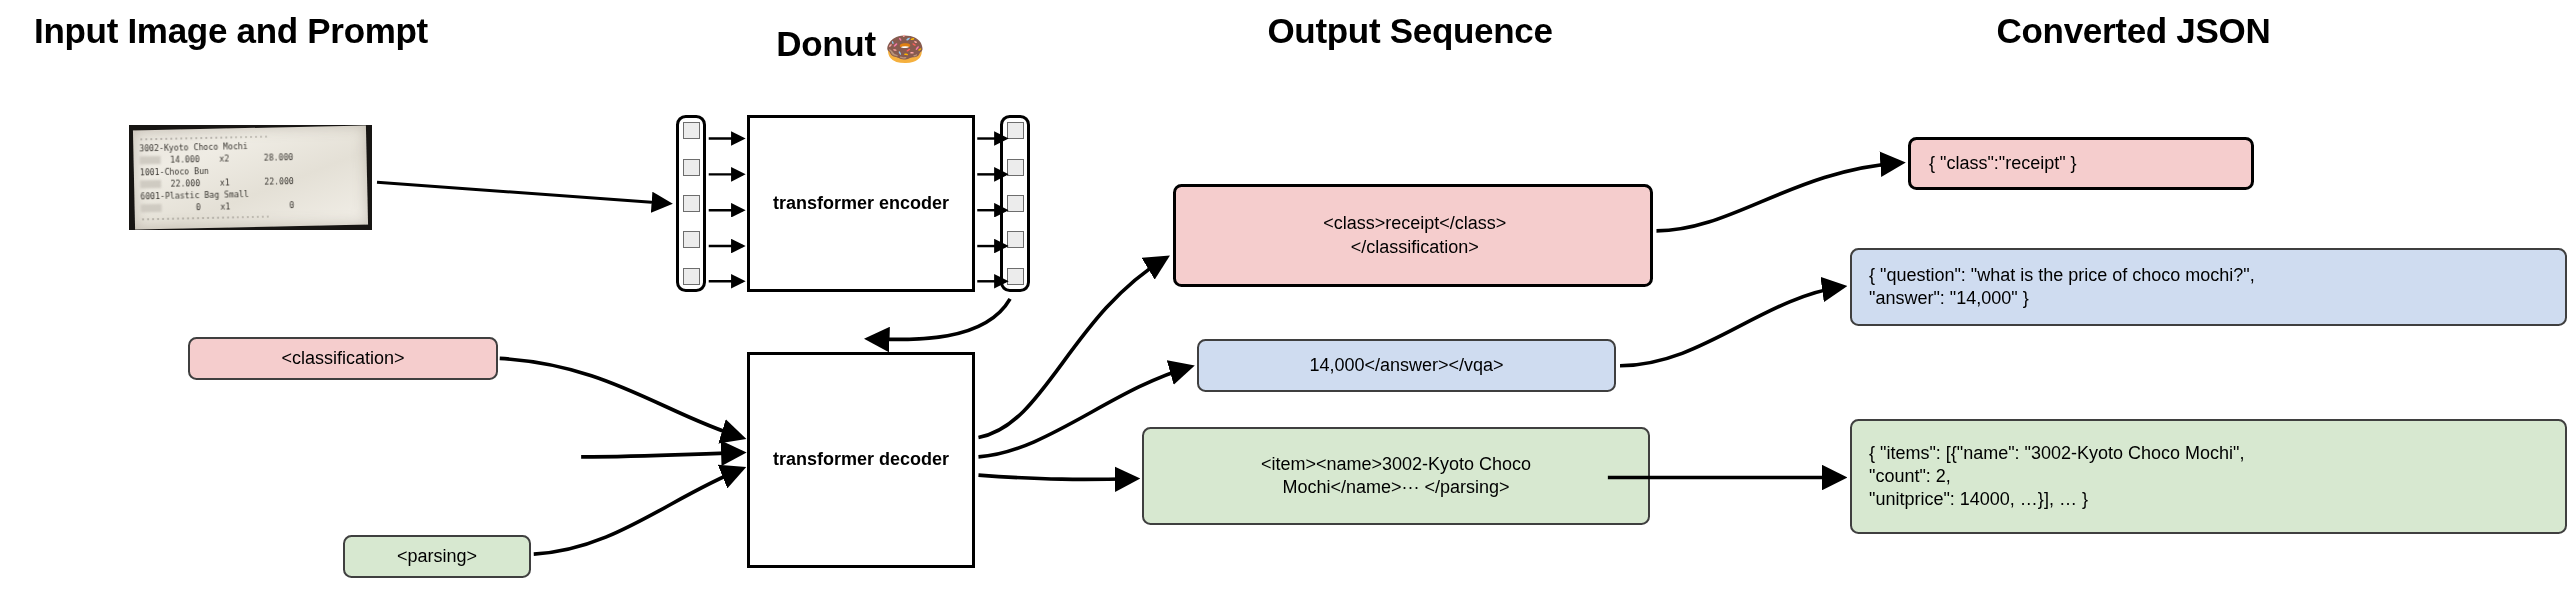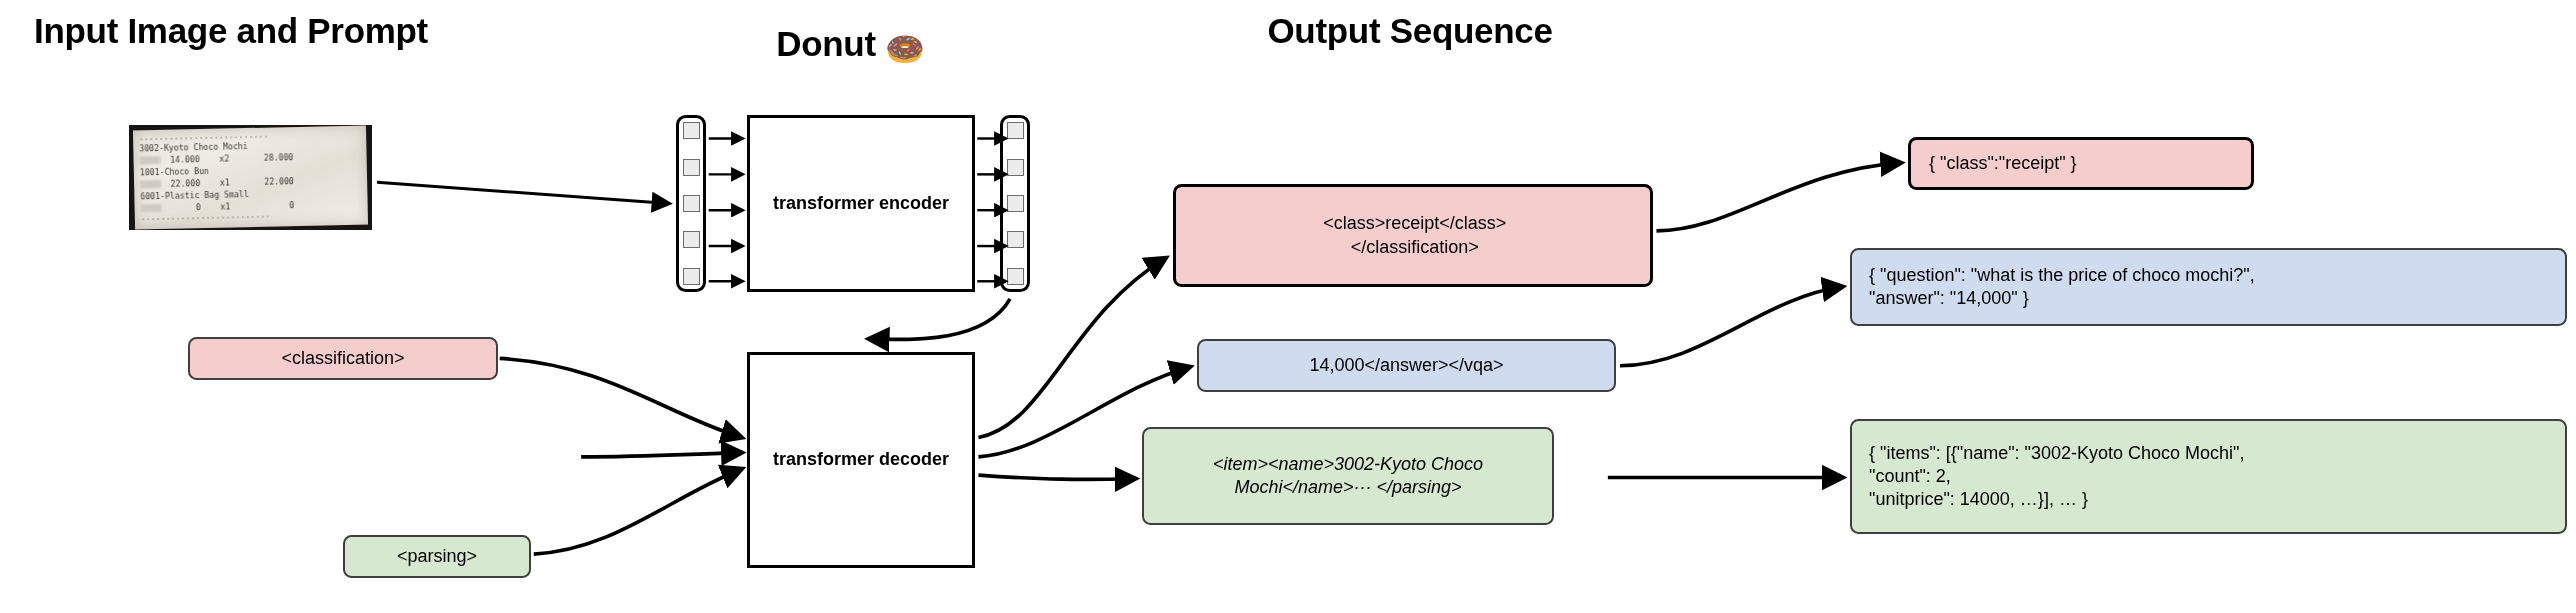--- a/index.html
+++ b/index.html
@@ -122,20 +122,21 @@
 
   <div class="col-title" style="left:34px;top:11px;width:389px;">Input Image and Prompt</div>
 
   <div class="col-title" style="left:668px;top:14px;width:365px;margin-top:10px;">
     <span>Donut</span>
     <span class="donut-emoji">🍩</span>
   </div>
 
   <div class="col-title" style="left:1179px;top:11px;width:462px;">Output Sequence</div>
 
+  <div class="col-title" style="left:1860px;top:11px;width:547px;">Converted JSON</div>
 
   <div class="receipt-wrap">
     <div class="receipt-paper">
       <div class="receipt-inner">
         <span class="r-dash">--------------------------</span>
         <span class="r-line">3002-Kyoto Choco Mochi</span>
         <span class="r-line"><span class="r-redact"></span>  <span>14.000</span>    <span>x2</span>       <span>28.000</span></span>
         <span class="r-line">1001-Choco Bun</span>
         <span class="r-line"><span class="r-redact"></span>  <span>22.000</span>    <span>x1</span>       <span>22.000</span></span>
         <span class="r-line">6001-Plastic Bag Small</span>
@@ -170,21 +171,21 @@
   <div class="cbox pink" style="left:188px;top:337px;width:310px;height:43px;">&lt;classification&gt;</div>
 
 
   <div class="cbox green" style="left:343px;top:535px;width:188px;height:43px;">&lt;parsing&gt;</div>
 
   <div class="cbox pink-hard" style="left:1173px;top:184px;width:480px;height:103px;padding-left:12px;">&lt;class&gt;receipt&lt;/class&gt;
 &lt;/classification&gt;</div>
 
   <div class="cbox blue-hard" style="left:1197px;top:339px;width:419px;height:53px;">14,000&lt;/answer&gt;&lt;/vqa&gt;</div>
 
-  <div class="cbox green-hard" style="left:1142px;top:427px;width:412px;height:98px;font-style:italic;">&lt;item&gt;&lt;name&gt;3002-Kyoto Choco
+  <div class="cbox green-hard" style="left:1142px;top:427px;width:508px;height:98px;">&lt;item&gt;&lt;name&gt;3002-Kyoto Choco
 Mochi&lt;/name&gt;··· &lt;/parsing&gt;</div>
 
   <div class="cbox pink-hard left" style="left:1908px;top:137px;width:346px;height:53px;padding-left:18px;">{ "class":"receipt" }</div>
 
   <div class="cbox blue-hard left" style="left:1850px;top:248px;width:717px;height:78px;padding-left:17px;">{ "question": "what is the price of choco mochi?",
    "answer": "14,000" }</div>
 
   <div class="cbox green-hard left" style="left:1850px;top:419px;width:717px;height:115px;padding-left:17px;">{ "items": [{"name": "3002-Kyoto Choco Mochi",
      "count": 2,
      "unitprice": 14000, …}], … }</div>

